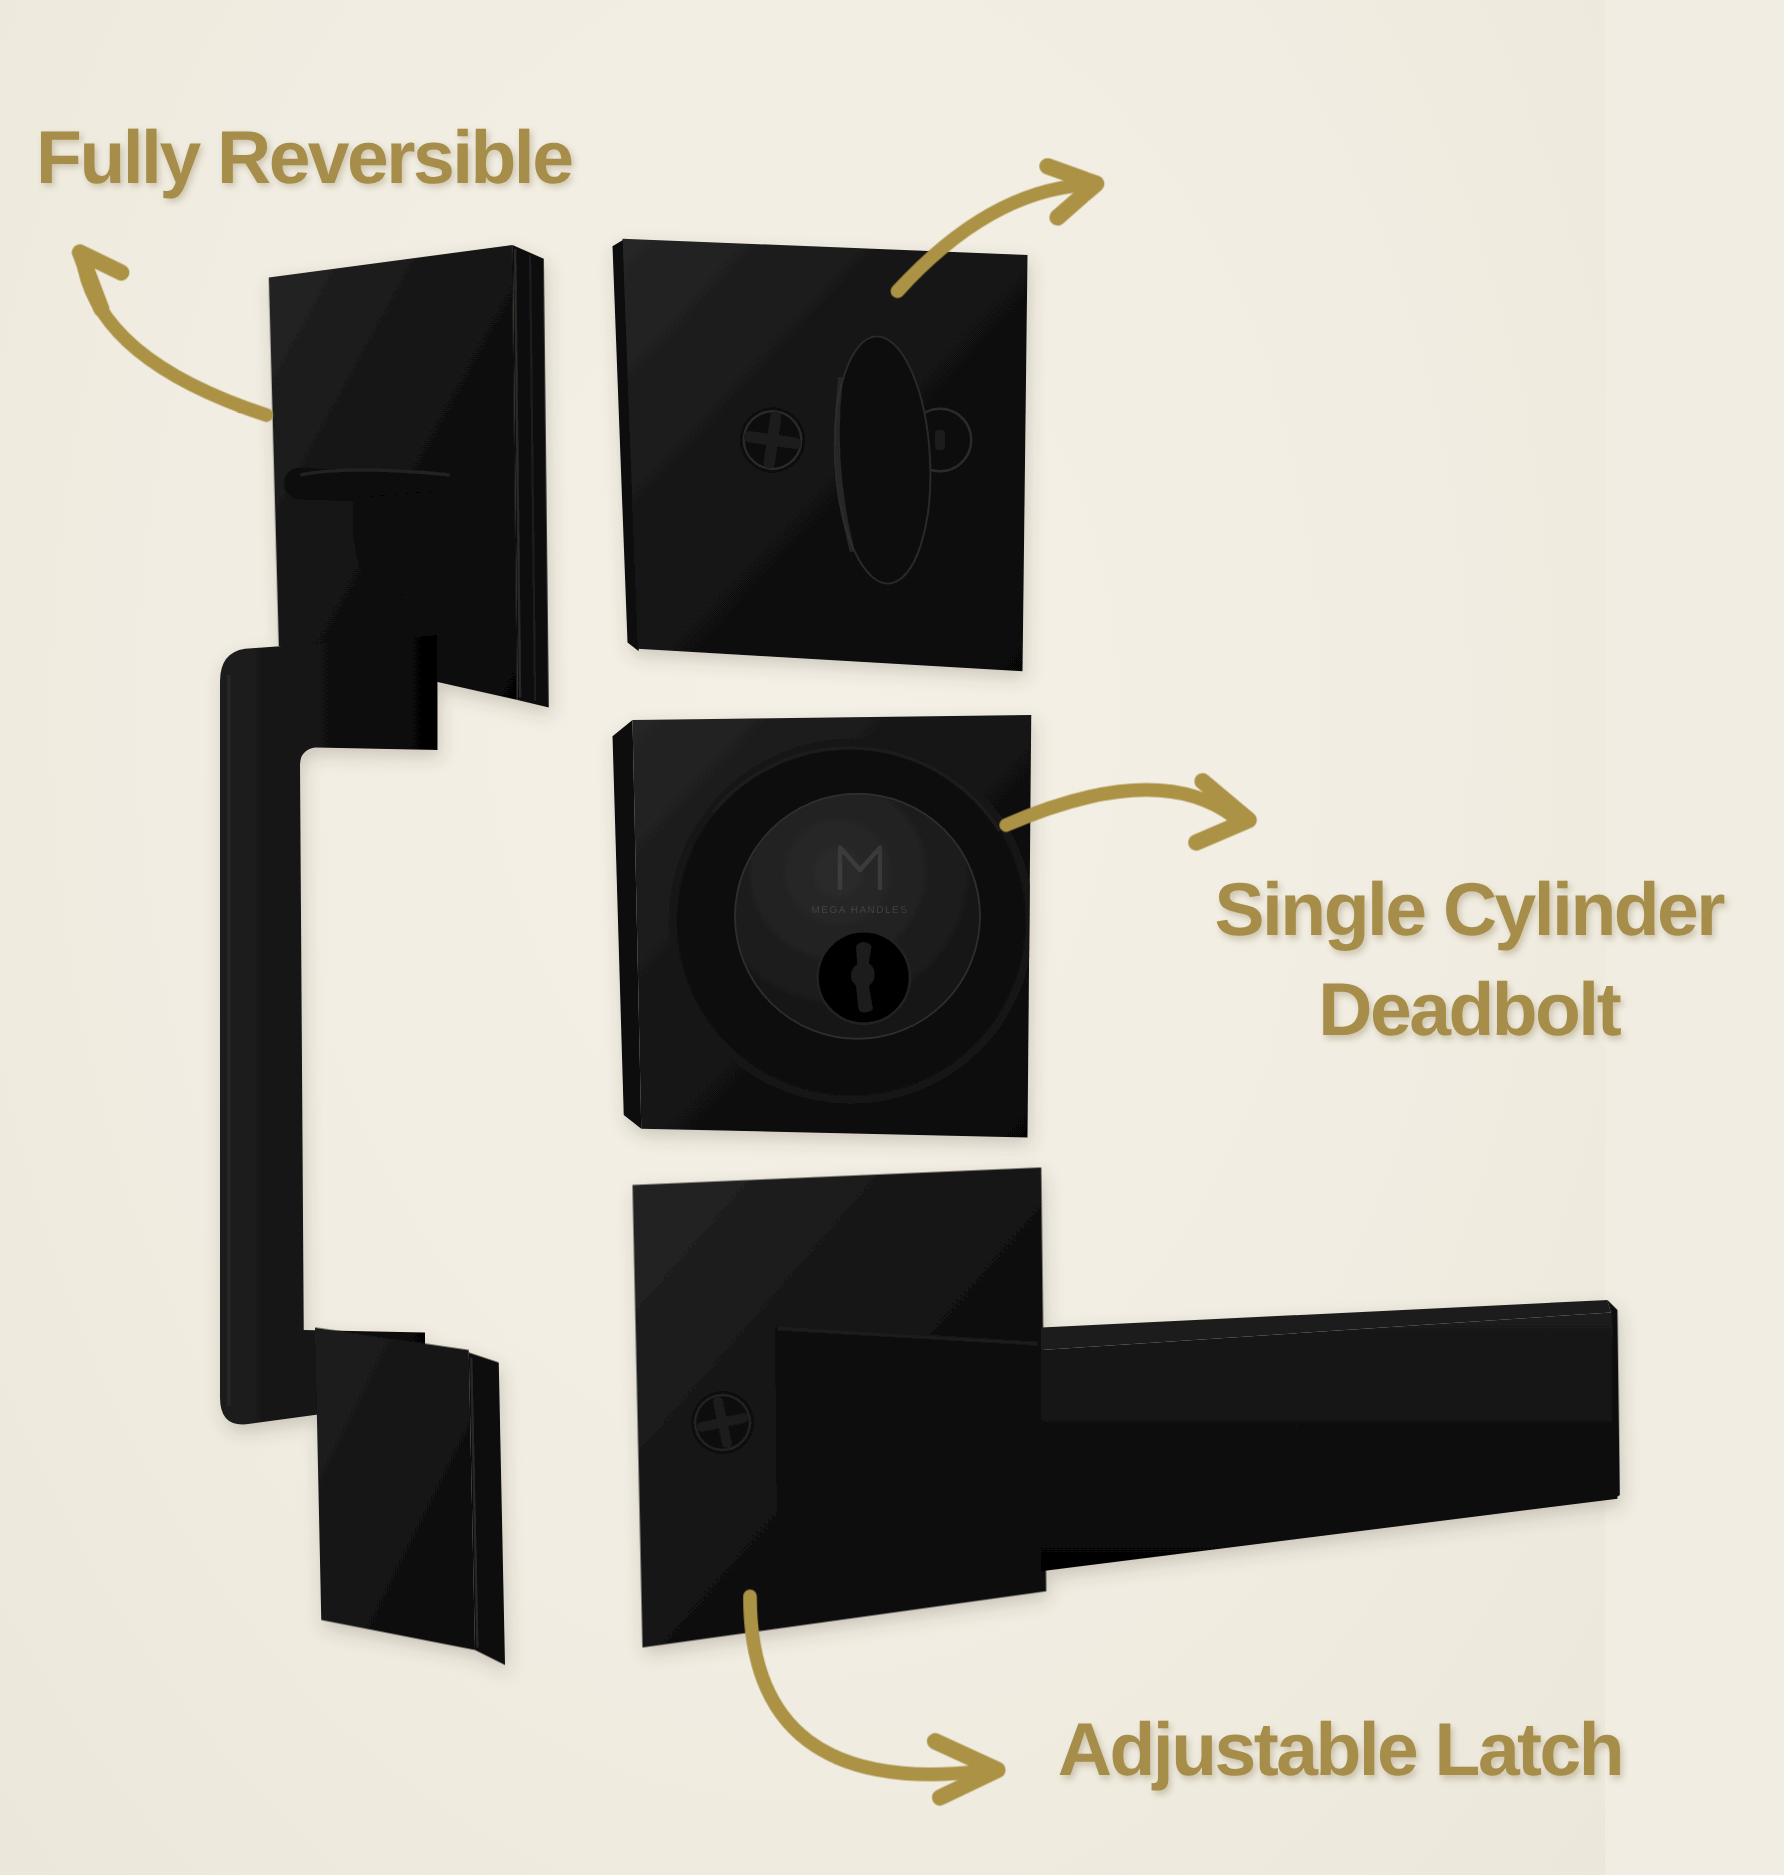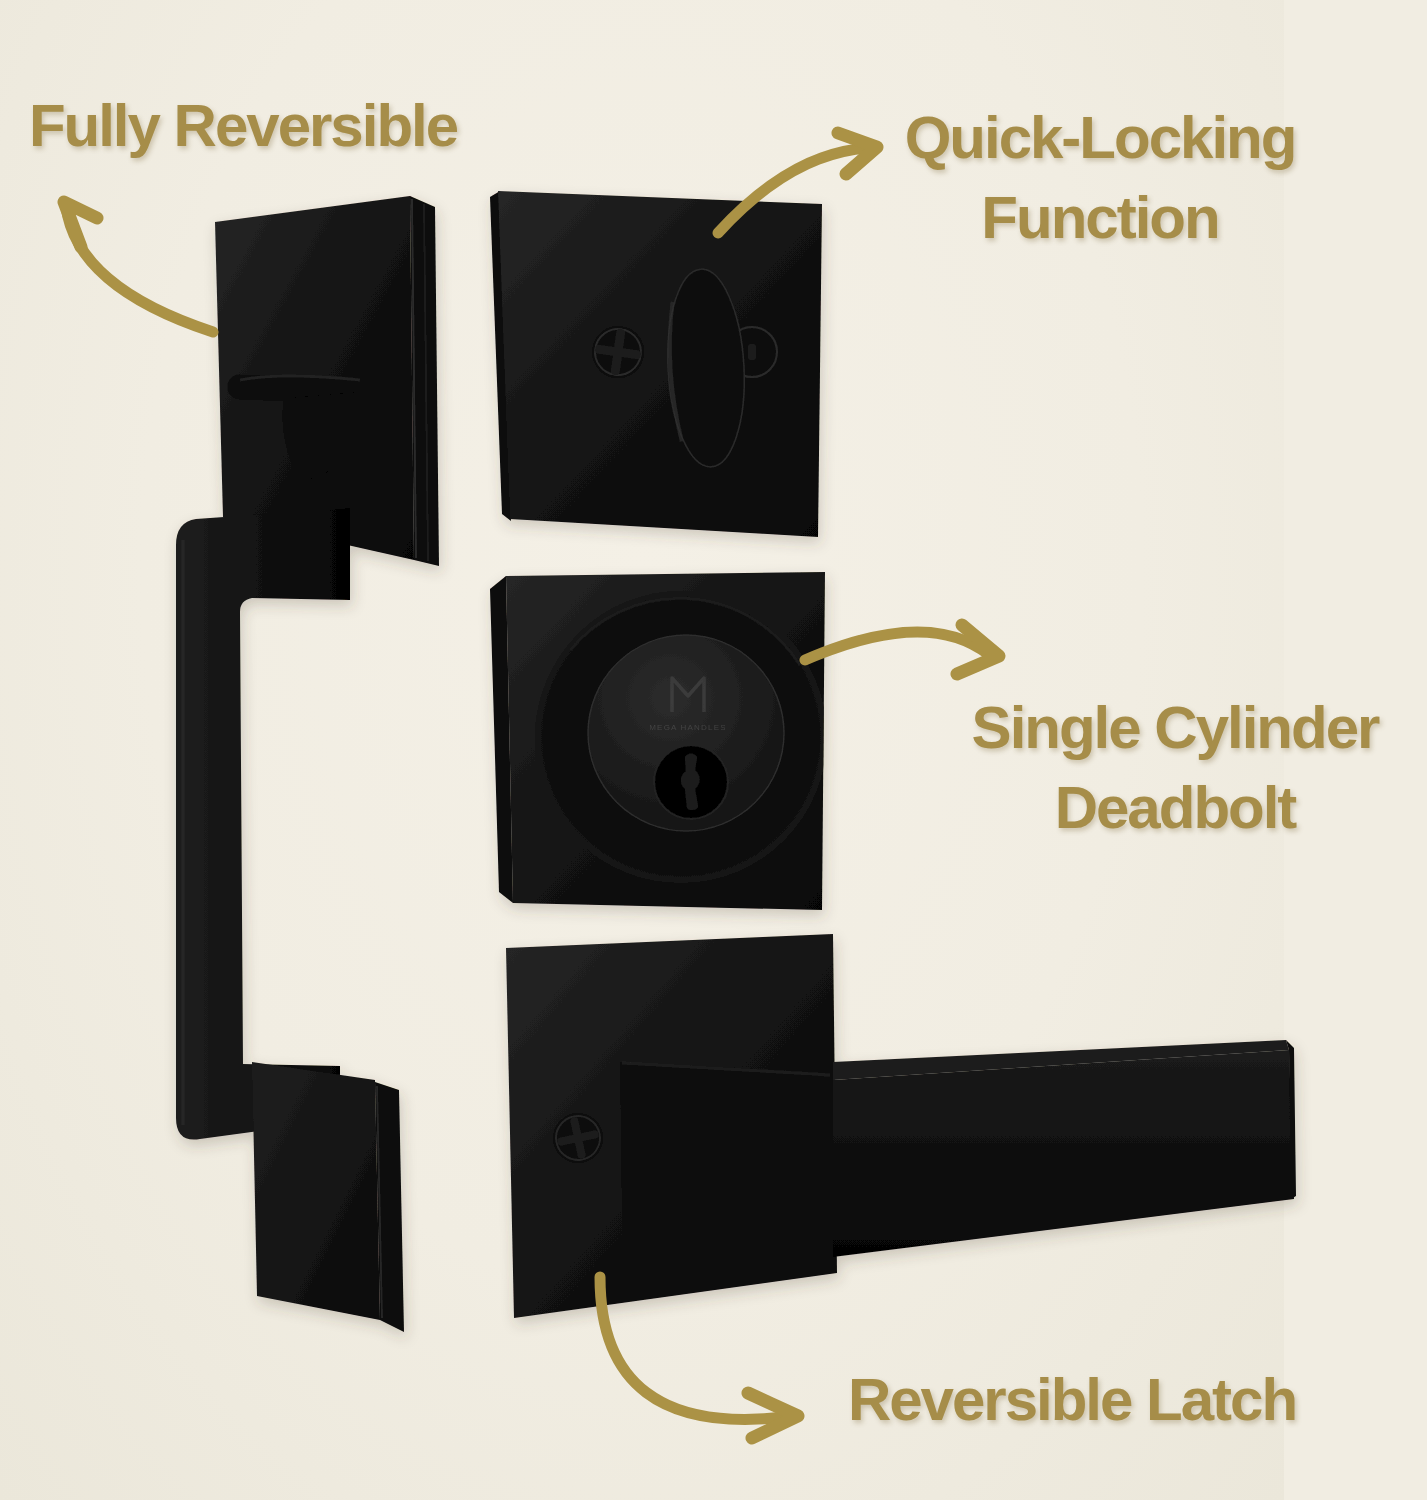--- a/index.html
+++ b/index.html
@@ -174,18 +174,17 @@
       </g>
       <g>
         <path d="M600,1277 Q600,1438 785,1417" stroke-width="11"></path>
         <polyline points="748,1393 798,1416 752,1438" stroke-width="13"></polyline>
       </g>
     </g>
   </svg>
 
   <div class="callout" id="label-fully">Fully Reversible</div>
 
-  <div class="callout" id="label-quick">Quick-Locking Function</div>
 
   <div class="callout" id="label-single">Single Cylinder Deadbolt</div>
 
-  <div class="callout" id="label-adjustable">Reversible Latch</div>
+  <div class="callout" id="label-adjustable">Adjustable Latch</div>
 </div>
 
 </body></html>

